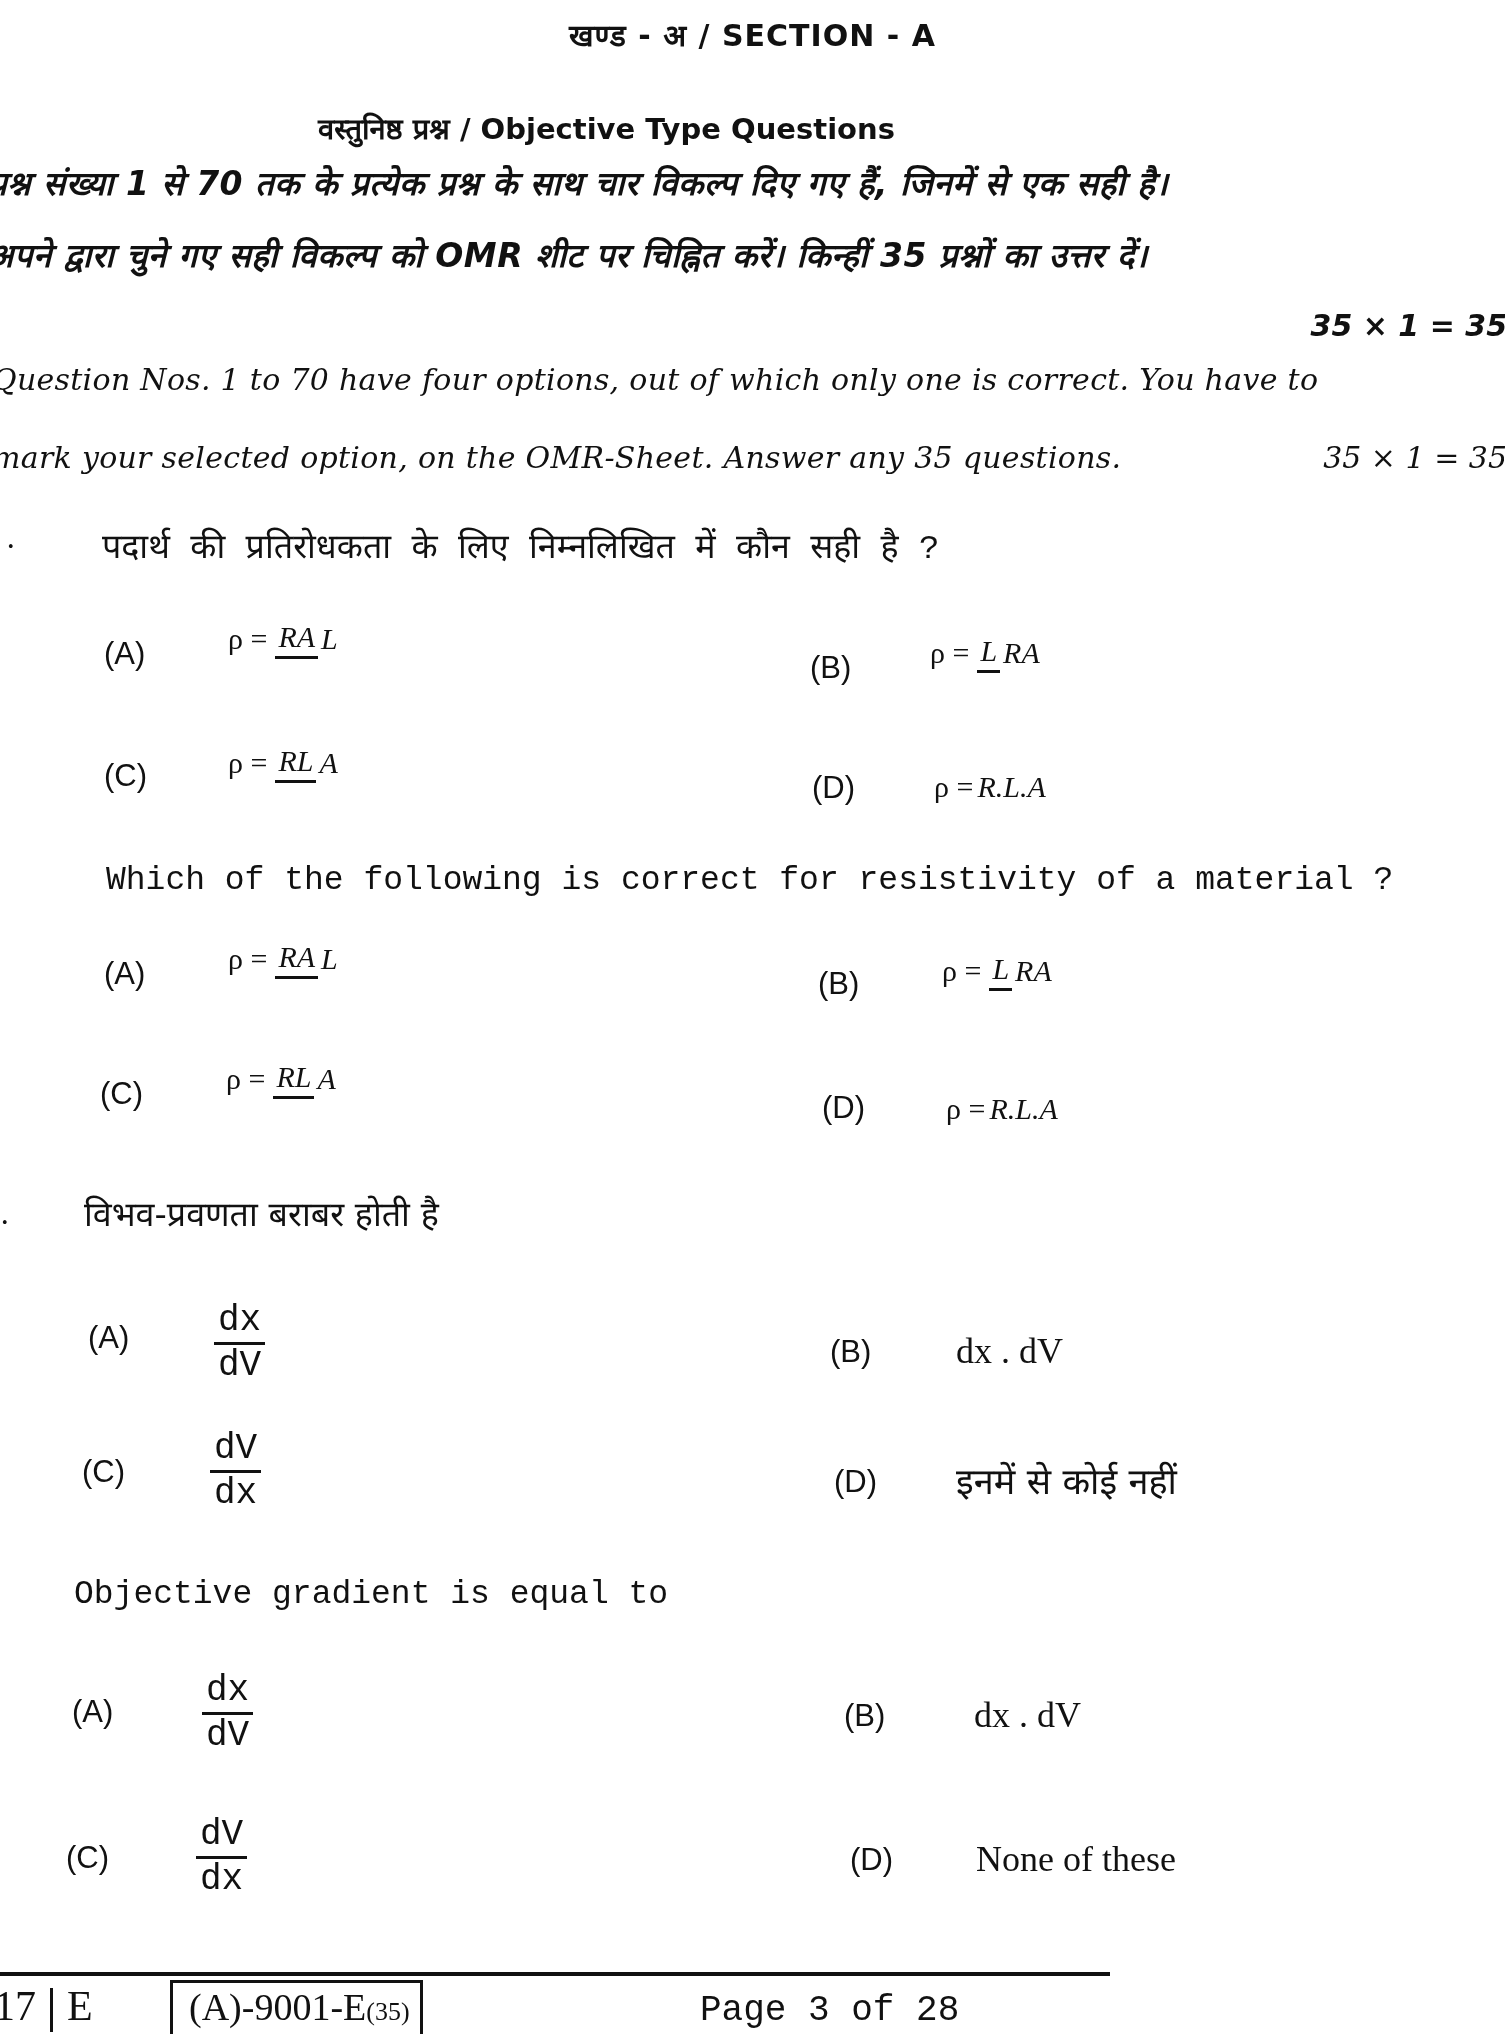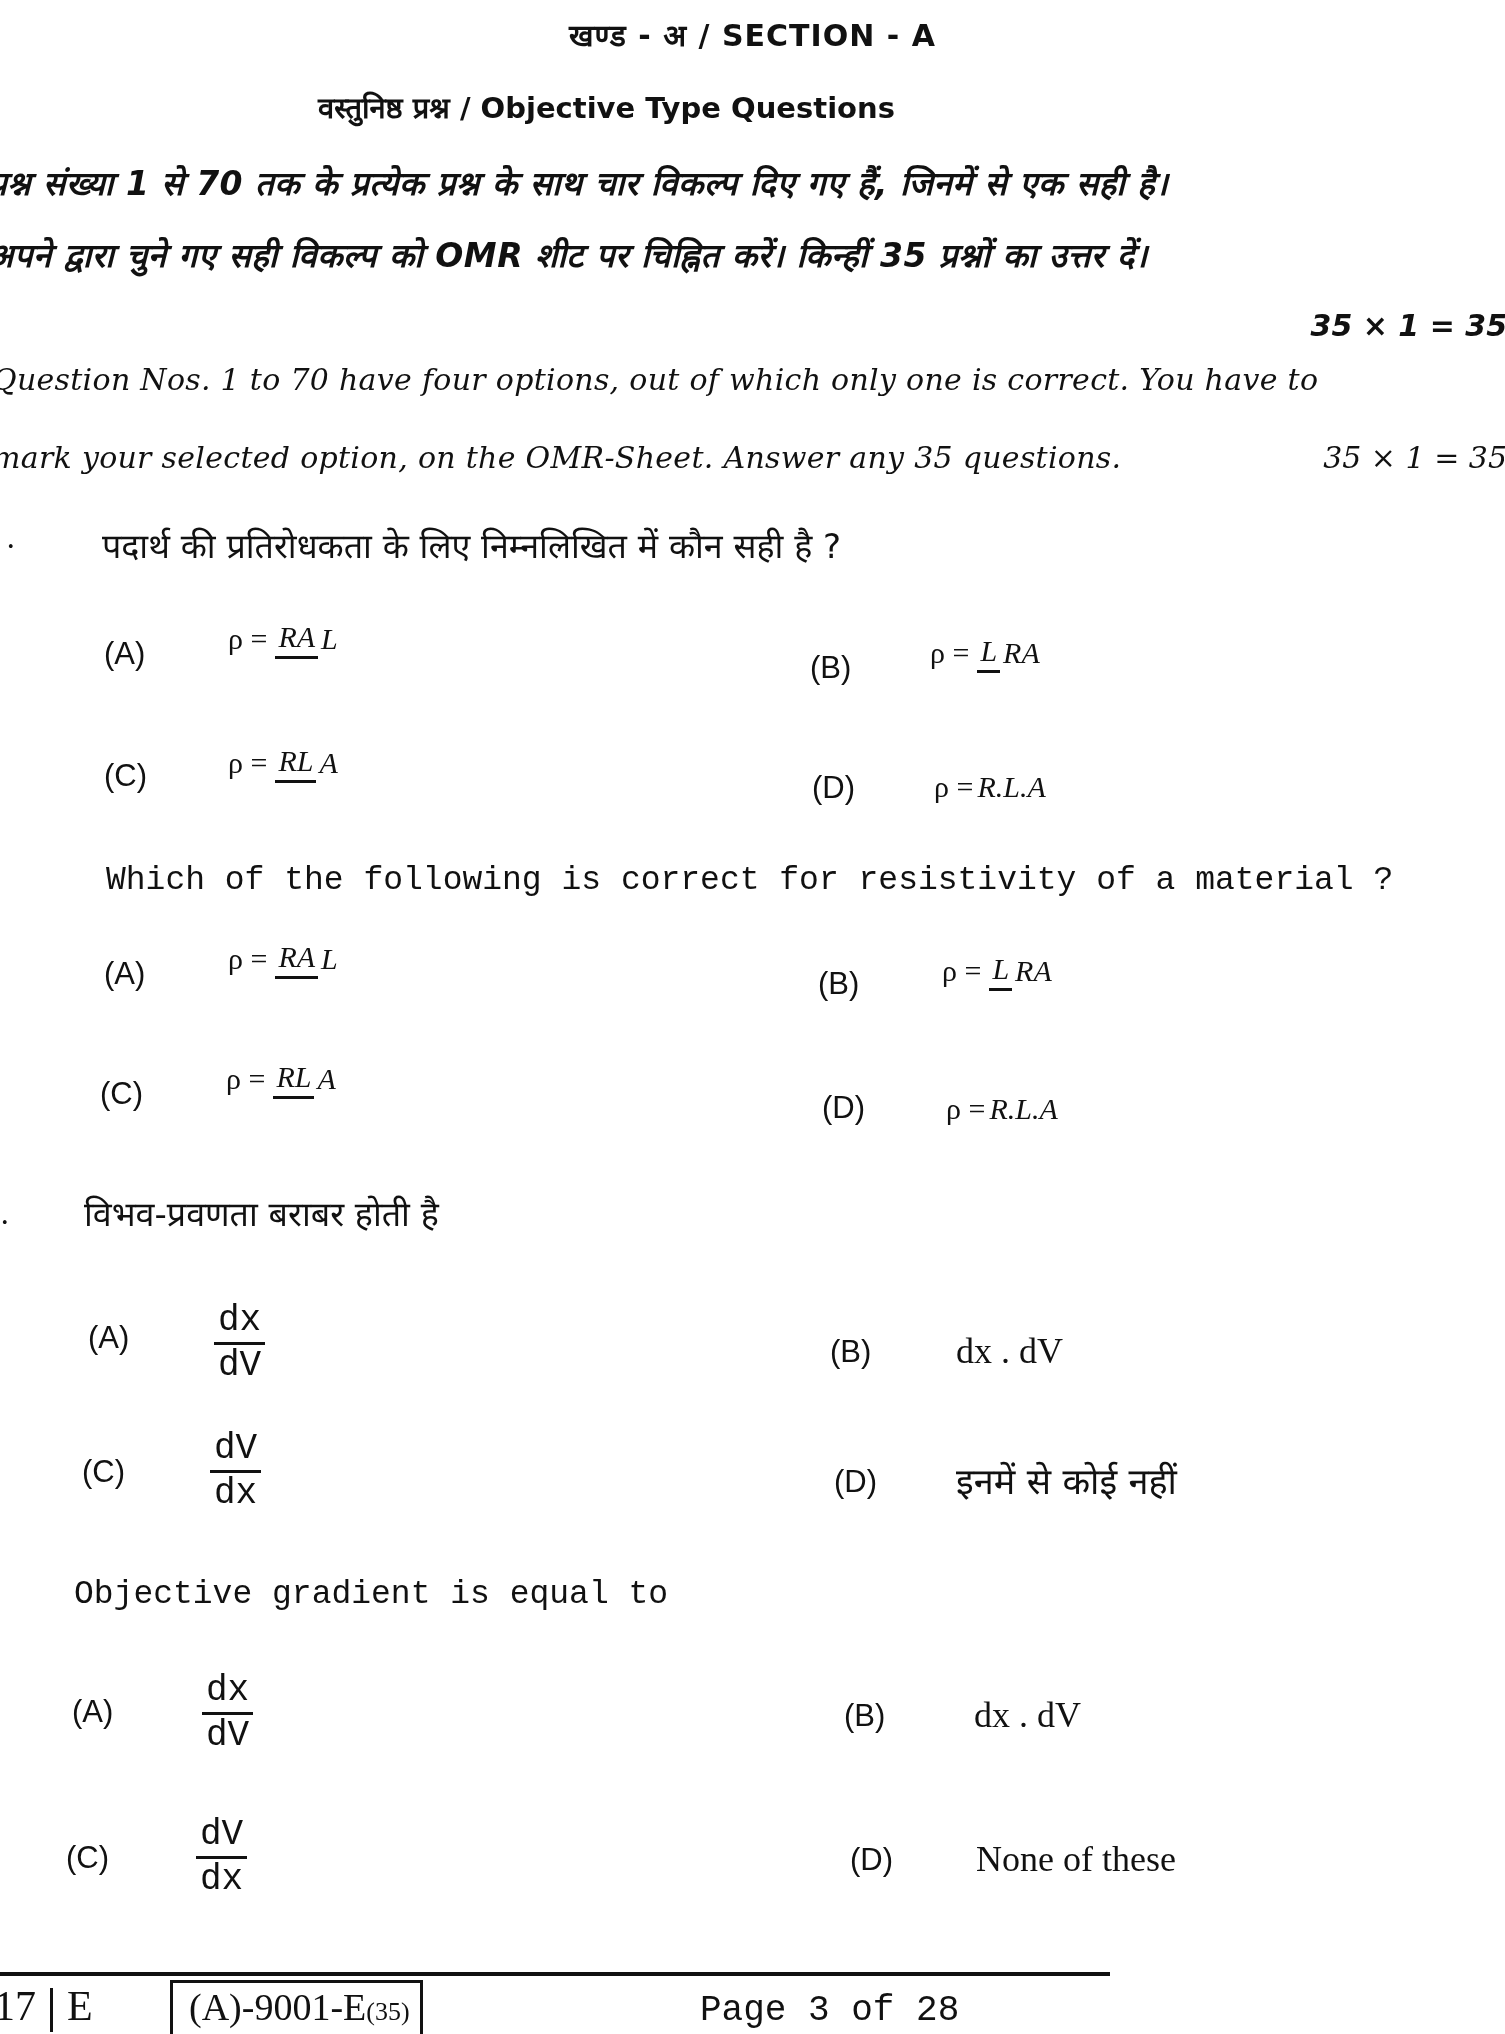--- a/index.html
+++ b/index.html
@@ -8,21 +8,21 @@
     color: #111111;
     font-family: "DejaVu Serif", "Liberation Serif", serif;
   }
   .abs { position: absolute; white-space: nowrap; }
   .section-title {
     top: 14px; left: 0; width: 1505px; text-align: center;
     font-size: 30px; font-weight: bold; letter-spacing: 1px;
     font-family: "DejaVu Sans", "Liberation Sans", sans-serif;
   }
   .section-subtitle {
-    top: 87px; left: 0; width: 1213px; text-align: center;
+    top: 108px; left: 0; width: 1213px; text-align: center;
     font-size: 29px; font-weight: bold;
     font-family: "DejaVu Sans", "Liberation Sans", sans-serif;
   }
   .instr-hi {
     left: -12px; font-size: 33px; font-weight: bold; font-style: italic;
     font-family: "DejaVu Sans", "Liberation Sans", sans-serif;
     letter-spacing: 0.5px;
   }
   .marks-bold {
     right: -2px; font-size: 30px; font-weight: bold; font-style: italic;
@@ -107,21 +107,21 @@
 <div class="abs section-subtitle">वस्तुनिष्ठ प्रश्न / Objective Type Questions</div>
 
 <div class="abs instr-hi" style="top:160px;">प्रश्न संख्या 1 से 70 तक के प्रत्येक प्रश्न के साथ चार विकल्प दिए गए हैं, जिनमें से एक सही है।</div>
 <div class="abs instr-hi" style="top:232px;">अपने द्वारा चुने गए सही विकल्प को OMR शीट पर चिह्नित करें। किन्हीं 35 प्रश्नों का उत्तर दें।</div>
 <div class="abs marks-bold" style="top:308px;">35 × 1 = 35</div>
 <div class="abs instr-en" style="top:362px;">Question Nos. 1 to 70 have four options, out of which only one is correct. You have to</div>
 <div class="abs instr-en" style="top:440px;">mark your selected option, on the OMR-Sheet. Answer any 35 questions.</div>
 <div class="abs marks-it" style="top:440px;">35 × 1 = 35</div>
 
 <div class="abs qnum-dot" style="top:520px; left:6px;">.</div>
-<div class="abs q-hi" style="top:522px; left:102px;">पदार्थ की प्रतिरोधकता के लिए निम्नलिखित में कौन सही है ?</div>
+<div class="abs q-hi" style="top:522px; left:102px;font-family:Liberation Mono, monospace;">पदार्थ की प्रतिरोधकता के लिए निम्नलिखित में कौन सही है ?</div>
 
 <div class="abs opt-label" style="top:636px; left:104px;">(A)</div>
 <div class="abs formula" style="top:618px; left:228px;">
   <span class="rho">ρ =</span>
   <span class="frac">
       <span class="num">RA</span>
       <span class="den">L</span>
     </span>
 </div>
 <div class="abs opt-label" style="top:650px; left:810px;">(B)</div>

